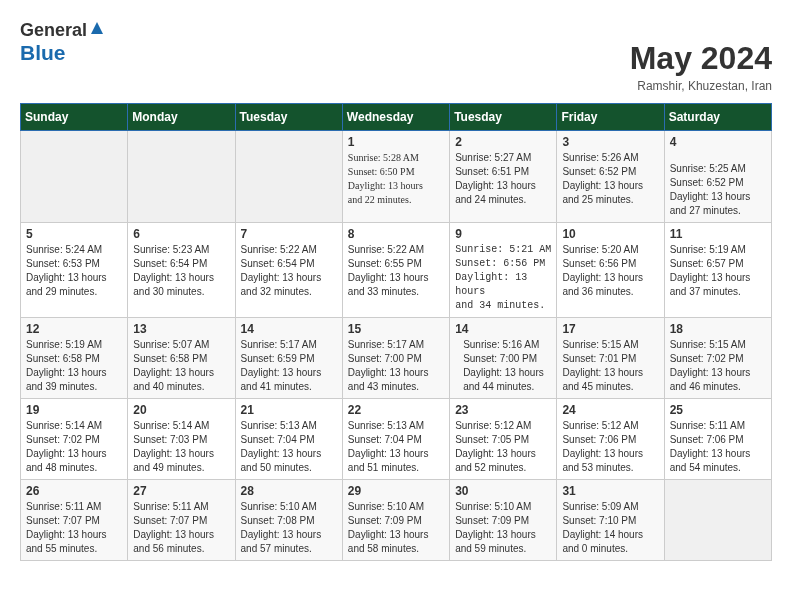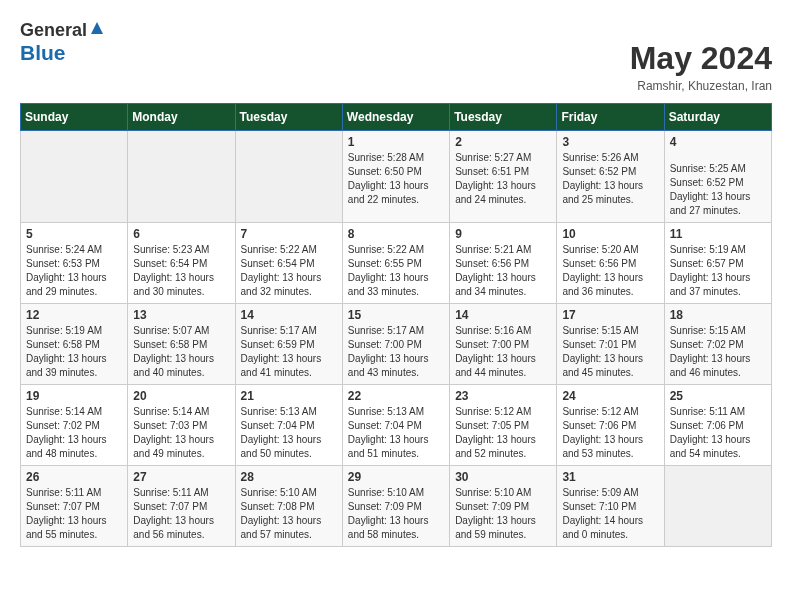--- a/index.html
+++ b/index.html
@@ -115,21 +115,21 @@
         <th>Saturday</th>
       </tr>
   </thead>
   <tbody id="calendar-body">
   <tr>
         <td class="empty-cell"></td>
         <td class="empty-cell"></td>
         <td class="empty-cell"></td>
         <td>
           <span class="day-number">1</span>
-          <div class="day-info" style="white-space: pre-line;">Sunrise: 5:28 AM
+          <div class="day-info" style="white-space: pre-line; font-family: Liberation Serif, serif;">Sunrise: 5:28 AM
 Sunset: 6:50 PM
 Daylight: 13 hours
 and 22 minutes.</div>
         </td>
         <td>
           <span class="day-number">2</span>
           <div class="day-info" style="white-space: pre-line;">Sunrise: 5:27 AM
 Sunset: 6:51 PM
 Daylight: 13 hours
 and 24 minutes.</div>
@@ -173,21 +173,21 @@
         </td>
         <td>
           <span class="day-number">8</span>
           <div class="day-info" style="white-space: pre-line;">Sunrise: 5:22 AM
 Sunset: 6:55 PM
 Daylight: 13 hours
 and 33 minutes.</div>
         </td>
         <td>
           <span class="day-number">9</span>
-          <div class="day-info" style="white-space: pre-line;">Sunrise: 5:21 AM
+          <div class="day-info" style="white-space: pre-line; font-family: Liberation Mono, monospace;">Sunrise: 5:21 AM
 Sunset: 6:56 PM
 Daylight: 13 hours
 and 34 minutes.</div>
         </td>
         <td>
           <span class="day-number">10</span>
           <div class="day-info" style="white-space: pre-line;">Sunrise: 5:20 AM
 Sunset: 6:56 PM
 Daylight: 13 hours
 and 36 minutes.</div>
@@ -224,21 +224,21 @@
         </td>
         <td>
           <span class="day-number">15</span>
           <div class="day-info" style="white-space: pre-line;">Sunrise: 5:17 AM
 Sunset: 7:00 PM
 Daylight: 13 hours
 and 43 minutes.</div>
         </td>
         <td>
           <span class="day-number">14</span>
-          <div class="day-info" style="white-space: pre-line;">Sunrise: 5:16 AM
+          <div class="day-info" style="white-space: pre-line; margin-left: 8px;">Sunrise: 5:16 AM
 Sunset: 7:00 PM
 Daylight: 13 hours
 and 44 minutes.</div>
         </td>
         <td>
           <span class="day-number">17</span>
           <div class="day-info" style="white-space: pre-line;">Sunrise: 5:15 AM
 Sunset: 7:01 PM
 Daylight: 13 hours
 and 45 minutes.</div>

